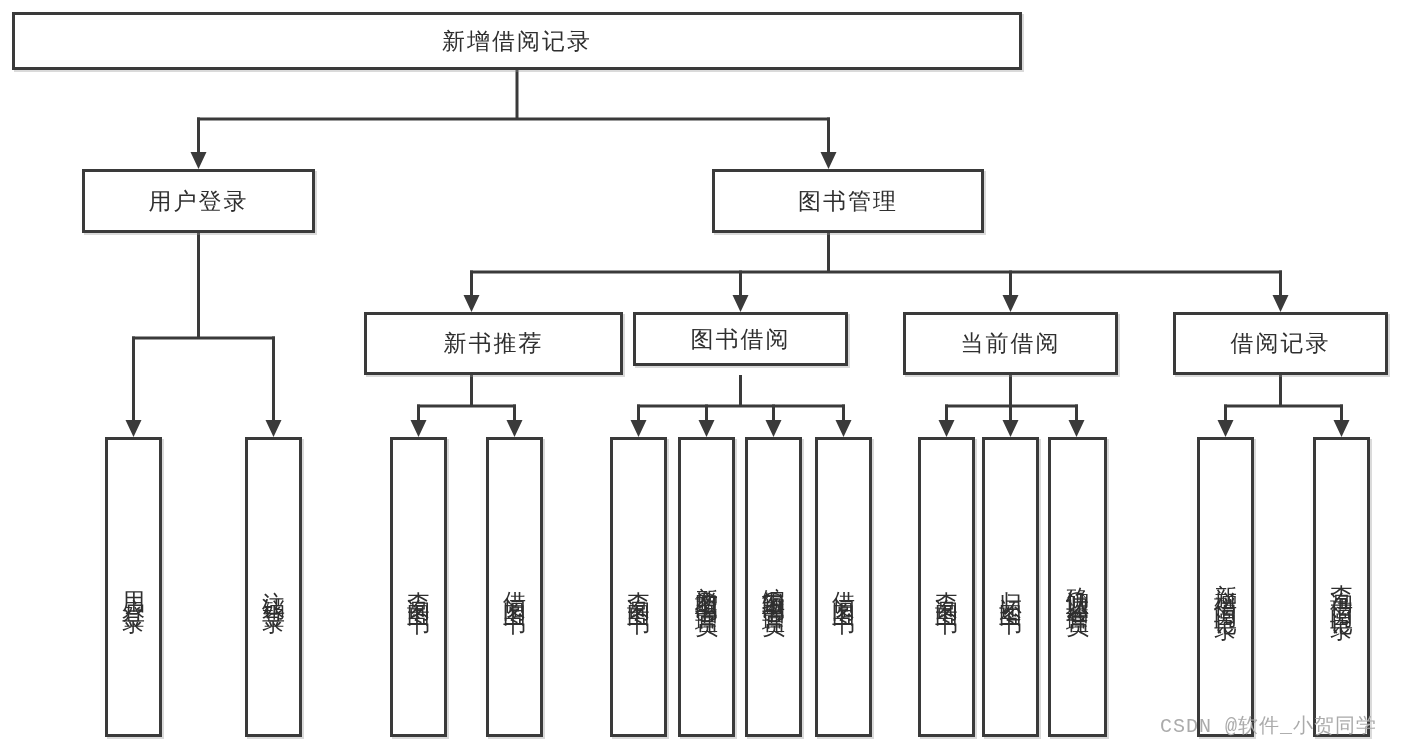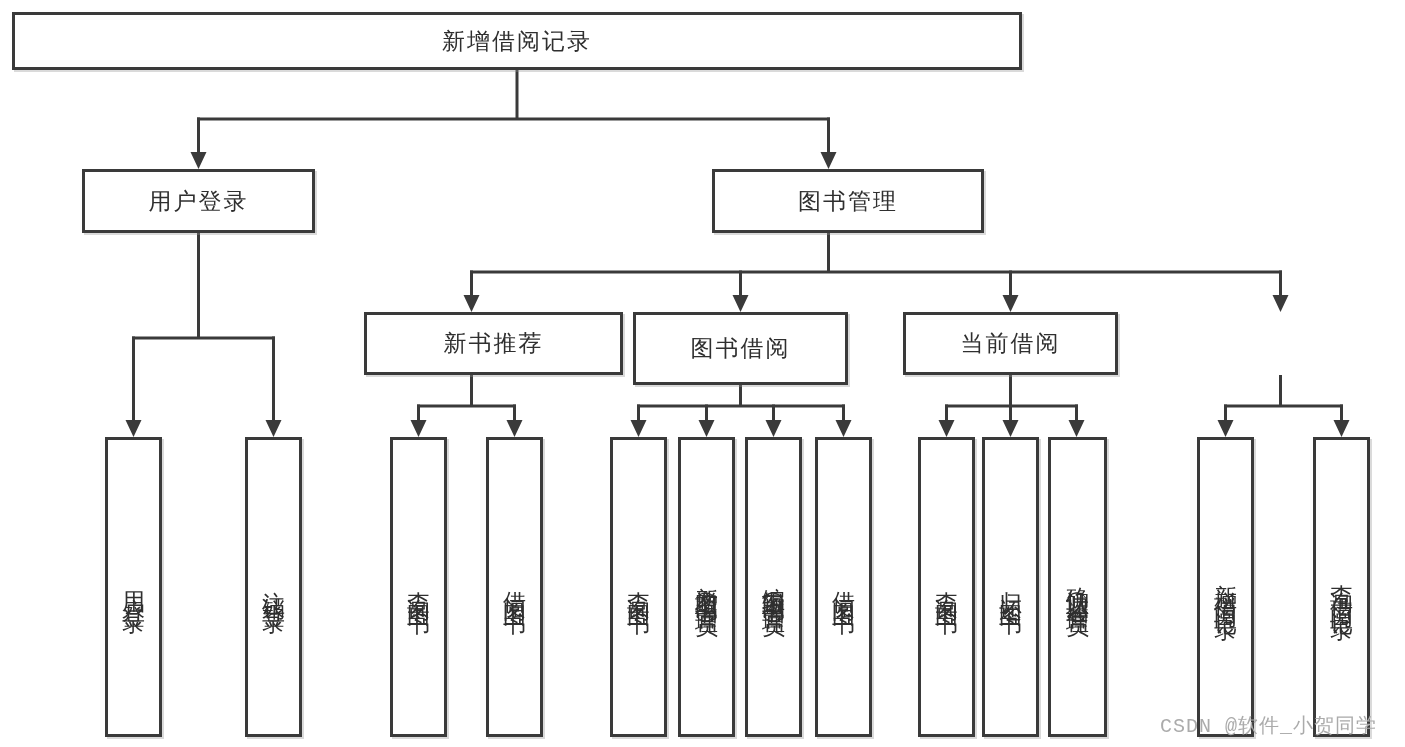--- a/index.html
+++ b/index.html
@@ -153,26 +153,29 @@
   <div class="box" style="left:82px;top:169px;width:233px;height:64px">
     <span class="h-label">用户登录</span>
   </div>
   <div class="box" style="left:712px;top:169px;width:272px;height:64px">
     <span class="h-label">图书管理</span>
   </div>
 
   <div class="box" style="left:364px;top:312px;width:259px;height:63px">
     <span class="h-label">新书推荐</span>
   </div>
-  <div class="box" style="left:633px;top:312px;width:215px;height:73px">
+  <div class="box" style="left:633px;top:312px;width:215px;height:54px">
     <span class="h-label">图书借阅</span>
   </div>
   <div class="box" style="left:903px;top:312px;width:215px;height:63px">
     <span class="h-label">当前借阅</span>
   </div>
+  <div class="box" style="left:1173px;top:312px;width:215px;height:63px">
+    <span class="h-label">借阅记录</span>
+  </div>
 
   <div class="box" style="left:105px;top:437px;width:57px;height:300px">
     <span class="v-label">用户登录</span>
   </div>
   <div class="box" style="left:245px;top:437px;width:57px;height:300px">
     <span class="v-label">注销登录</span>
   </div>
 
   <div class="box" style="left:390px;top:437px;width:57px;height:300px">
     <span class="v-label">查询图书</span>

